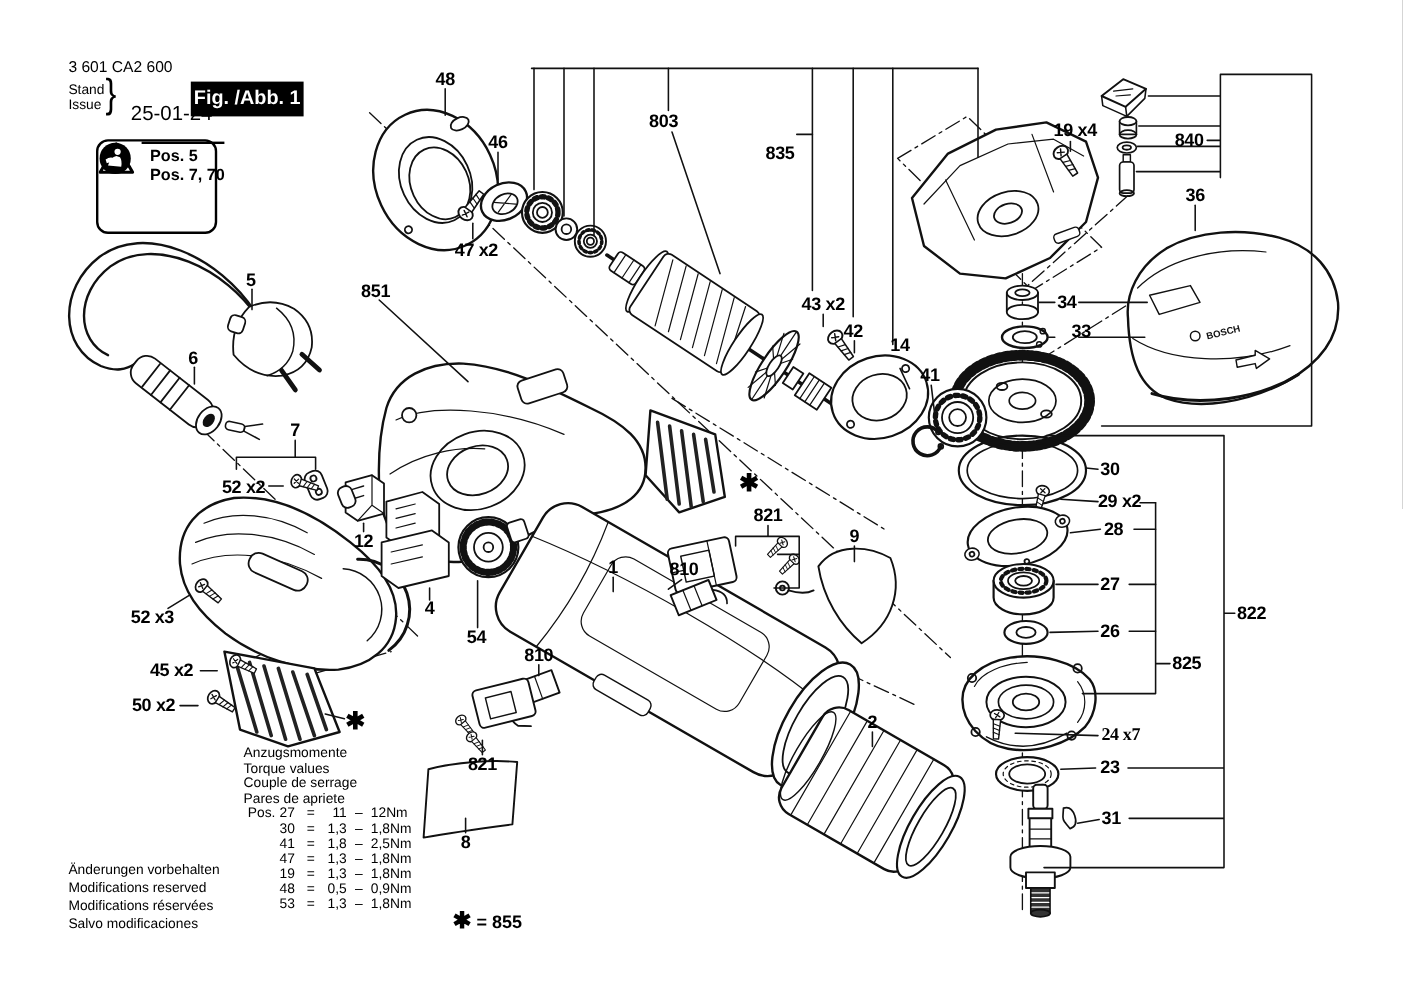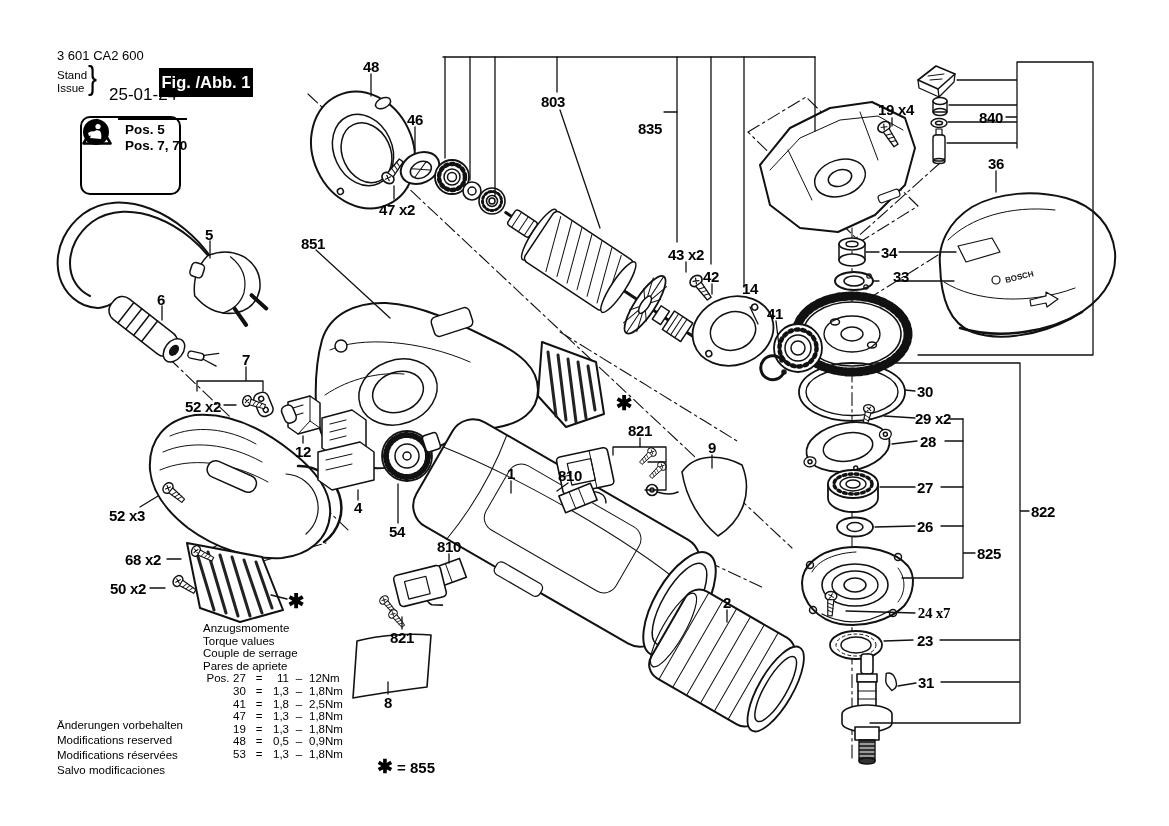--- a/index.html
+++ b/index.html
@@ -493,21 +493,21 @@
       <div style="left: 925px; top: 526px;">26</div>
       <div style="left: 989px; top: 553px;">825</div>
       <div style="left: 1043px; top: 511px;">822</div>
       <div style="left: 712px; top: 447px;">9</div>
       <div style="left: 640px; top: 430px;">821</div>
       <div style="left: 570px; top: 475px;">810</div>
       <div style="left: 511px; top: 473px;">1</div>
       <div style="left: 449px; top: 546px;">810</div>
       <div style="left: 402px; top: 637px;">821</div>
       <div style="left: 127px; top: 515px;">52 x3</div>
-      <div style="left: 143px; top: 559px;">68 x2</div>
+      <div style="left: 143px; top: 559px;">45 x2</div>
       <div style="left: 128px; top: 588px;">50 x2</div>
       <div style="left: 388px; top: 702px;">8</div>
       <div style="left: 727px; top: 602px;">2</div>
       <div style="left: 934px; top: 613px; font-family: Liberation Serif, serif;">24 x7</div>
       <div style="left: 925px; top: 640px;">23</div>
       <div style="left: 926px; top: 682px;">31</div>
       <div class="big" style="left: 296px; top: 601px;">✱</div>
       <div class="big" style="left: 624px; top: 403px;">✱</div>
     </div>
 

